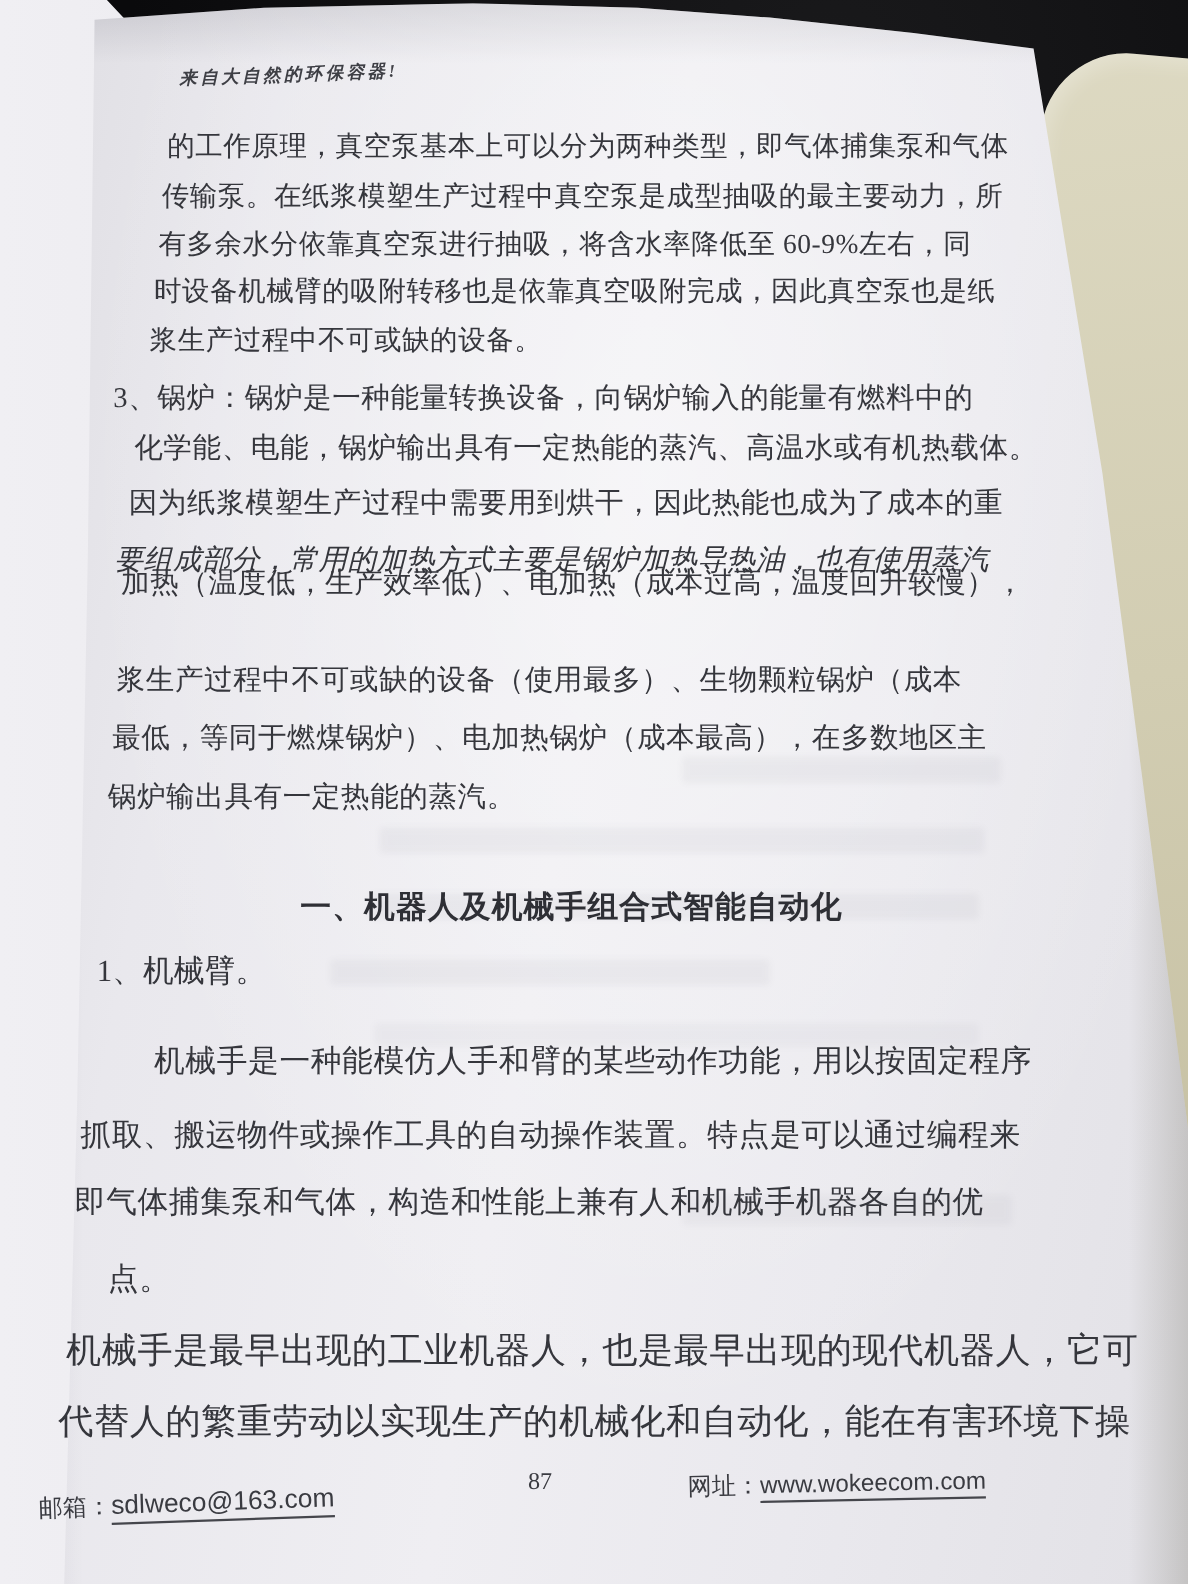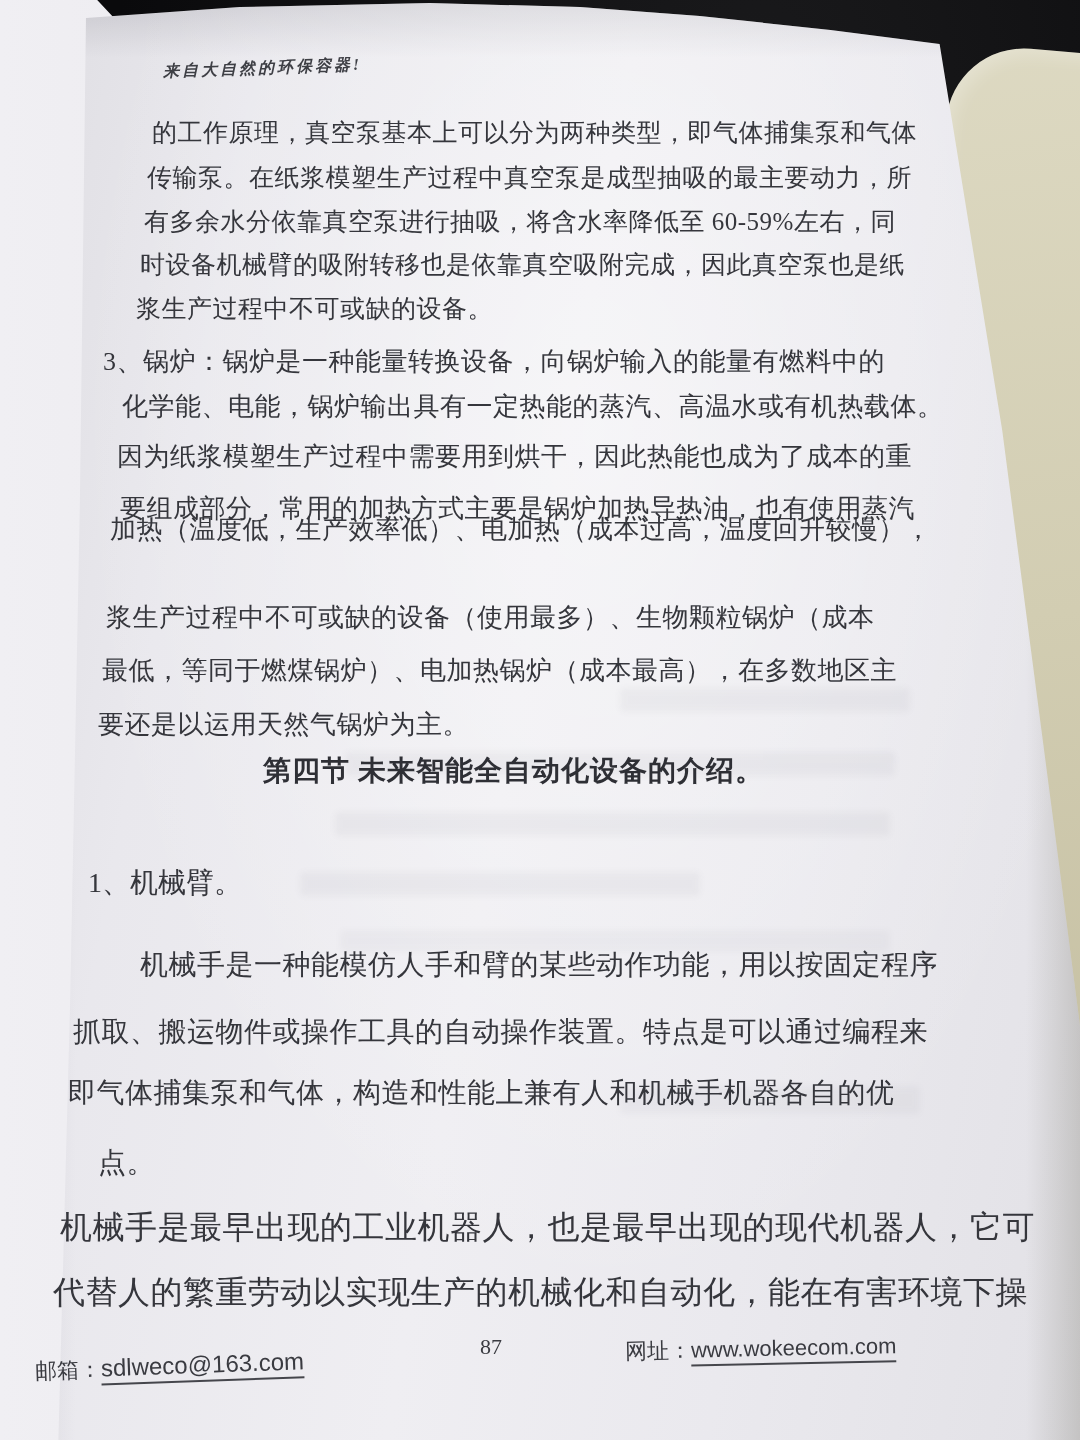--- a/index.html
+++ b/index.html
@@ -45,21 +45,21 @@
   #p1 .tl{font-size:25px;letter-spacing:0.5px;}
   #p1 .tl:nth-child(1){left:152px;top:116px;}
   #p1 .tl:nth-child(2){left:147px;top:161px;font-family:Liberation Mono, monospace;}
   #p1 .tl:nth-child(3){left:144px;top:205px;}
   #p1 .tl:nth-child(4){left:140px;top:248px;}
   #p1 .tl:nth-child(5){left:136px;top:292px;}
   #p2 .tl{font-size:26px;letter-spacing:0.5px;}
   #p2 .tl:nth-child(1){left:103px;top:344px;}
   #p2 .tl:nth-child(2){left:122px;top:389px;}
   #p2 .tl:nth-child(3){left:117px;top:439px;}
-  #p2 .tl:nth-child(4){left:120px;top:491px;}
+  #p2 .tl:nth-child(4){left:104px;top:491px;font-style:italic;}
   #p2 .tl:nth-child(5){left:110px;top:512px;}
   #p2 .tl:nth-child(6){left:106px;top:600px;}
   #p2 .tl:nth-child(7){left:102px;top:653px;}
   #p2 .tl:nth-child(8){left:98px;top:707px;}
   .h-sec{position:absolute;left:263px;top:752px;font-size:28px;font-weight:bold;letter-spacing:1px;color:#2e2f35;white-space:nowrap;}
   .h-sub{position:absolute;left:273px;top:806px;font-size:28px;font-weight:bold;letter-spacing:1px;color:#2e2f35;white-space:nowrap;}
   .h-item{position:absolute;left:88px;top:864px;font-size:28px;color:#35363c;white-space:nowrap;}
   #p3 .tl{font-size:28px;letter-spacing:0.5px;}
   #p3 .tl:nth-child(1){left:140px;top:946px;}
   #p3 .tl:nth-child(2){left:73px;top:1013px;}
@@ -98,37 +98,37 @@
     <div class="ghost"></div>
     <div class="ghost"></div>
   </div>
 
   <div class="text-layer">
     <div class="hdr">来自大自然的环保容器!</div>
 
     <div id="p1">
         <div class="tl">的工作原理，真空泵基本上可以分为两种类型，即气体捕集泵和气体</div>
         <div class="tl">传输泵。在纸浆模塑生产过程中真空泵是成型抽吸的最主要动力，所</div>
-        <div class="tl">有多余水分依靠真空泵进行抽吸，将含水率降低至 60-59%左右，同</div>
+        <div class="tl">有多余水分依靠真空泵进行抽吸，将含水率降低至 60-9%左右，同</div>
         <div class="tl">时设备机械臂的吸附转移也是依靠真空吸附完成，因此真空泵也是纸</div>
         <div class="tl">浆生产过程中不可或缺的设备。</div>
       </div>
 
     <div id="p2">
         <div class="tl">3、锅炉：锅炉是一种能量转换设备，向锅炉输入的能量有燃料中的</div>
         <div class="tl">化学能、电能，锅炉输出具有一定热能的蒸汽、高温水或有机热载体。</div>
         <div class="tl">因为纸浆模塑生产过程中需要用到烘干，因此热能也成为了成本的重</div>
         <div class="tl">要组成部分，常用的加热方式主要是锅炉加热导热油，也有使用蒸汽</div>
         <div class="tl">加热（温度低，生产效率低）、电加热（成本过高，温度回升较慢），</div>
         <div class="tl">浆生产过程中不可或缺的设备（使用最多）、生物颗粒锅炉（成本</div>
         <div class="tl">最低，等同于燃煤锅炉）、电加热锅炉（成本最高），在多数地区主</div>
-        <div class="tl">要还是以运用天然气锅炉为主。</div>
+        <div class="tl">锅炉输出具有一定热能的蒸汽。</div>
       </div>
 
-    <div class="h-sec">第四节 未来智能全自动化设备的介绍。</div>
+    <div class="h-sub">一、机器人及机械手组合式智能自动化</div>
     <div class="h-item">1、机械臂。</div>
 
     <div id="p3">
         <div class="tl">机械手是一种能模仿人手和臂的某些动作功能，用以按固定程序</div>
         <div class="tl">抓取、搬运物件或操作工具的自动操作装置。特点是可以通过编程来</div>
         <div class="tl">即气体捕集泵和气体，构造和性能上兼有人和机械手机器各自的优</div>
         <div class="tl">点。</div>
       </div>
 
     <div id="p4">

